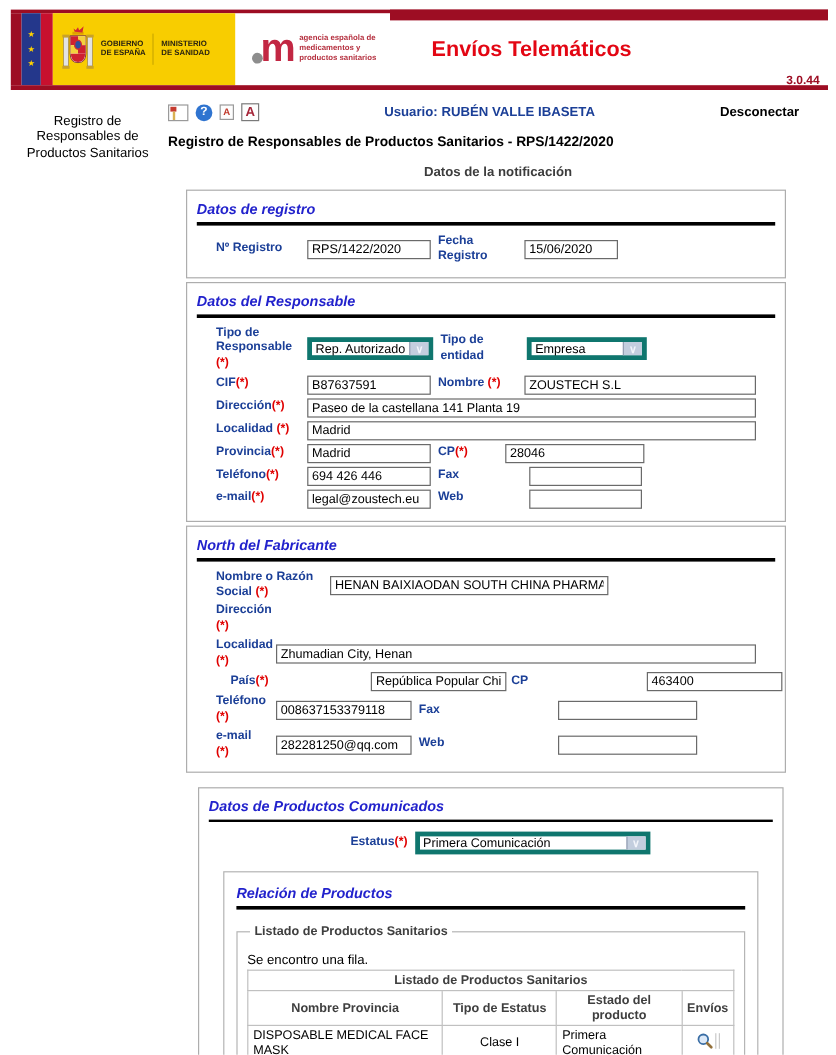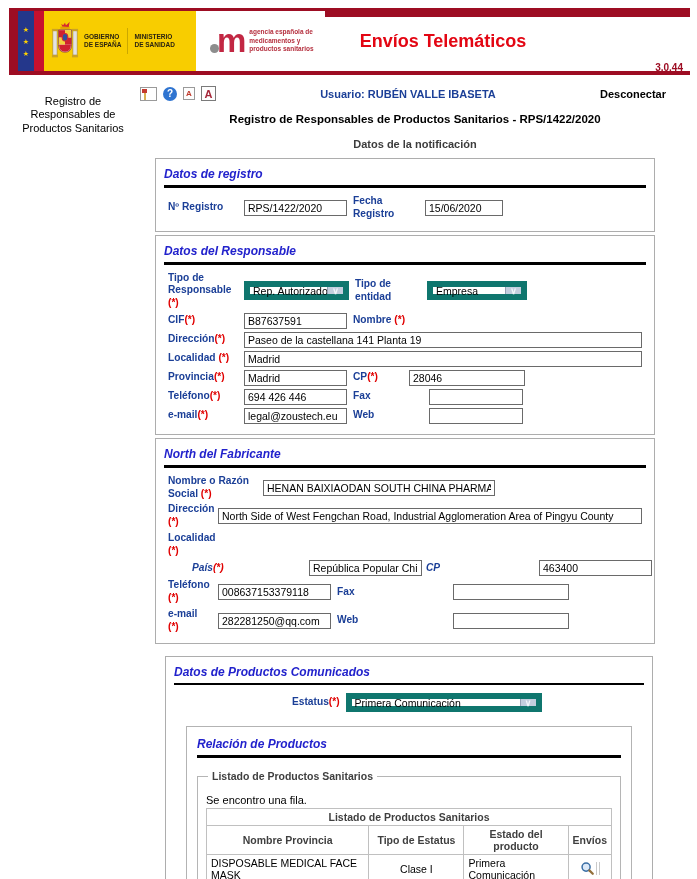--- a/index.html
+++ b/index.html
@@ -47,42 +47,42 @@
   .ph-bar { position: absolute; left: 3px; top: 5px; width: 2px; height: 7px; background: #d9b153; }
   .help-icon { width: 14px; height: 14px; border-radius: 50%; background: #2f74d0; color: #fff;
                font-weight: bold; font-size: 10px; display: flex; align-items: center;
                justify-content: center; }
   .fa-s { width: 12px; height: 13px; border: 1px solid #9a9a9a; background: #fdfdfd; color: #c0392b;
           font-size: 8px; font-weight: bold; display: flex; align-items: center; justify-content: center; }
   .fa-l { width: 15px; height: 15px; border: 1px solid #7a7a7a; background: #fdfdfd; color: #a52639;
           font-size: 11px; font-weight: bold; display: flex; align-items: center; justify-content: center; }
   .usuario { flex: 1; text-align: center; color: #1b3f97; font-weight: bold; }
   .disconnect { font-weight: bold; color: #000; margin-right: 24px; cursor: pointer; }
-  .page-title { margin: 12px 0 13px 140px; width: 550px; text-align: center;
+  .page-title { margin: 12px 0 13px 140px; width: 550px; text-align: left;
                 font-weight: bold; font-size: 11.5px; }
   .page-sub { margin: 12px 0 8px 140px; width: 550px; text-align: center;
               font-weight: bold; color: #3c3c3c; }
 
   
   .main { margin-left: 155px; width: 500px; }
   .box { border: 1px solid #adadad; padding: 6px 8px 7px; margin-bottom: 3px; background: #fff; }
   .sec-title { color: #2222cc; font-weight: bold; font-style: italic; font-size: 12px; margin: 2px 0 4px; }
   .sec-line { height: 3px; background: #000; margin-bottom: 7px; }
   .sec-line.thin { height: 2px; }
-  .row { display: flex; align-items: center; margin: 3px 4px; }
+  .row { display: flex; align-items: center; margin: 3px 16px; }
   .lbl { color: #1b3f97; font-weight: bold; font-size: 10.2px; line-height: 1.25; flex-shrink: 0; }
   .req { color: #e00000; font-weight: bold; }
   .blockreq .req { display: block; }
   .lblA { width: 76px; } .lblB { width: 78px; } .lbl-cp { width: 62px; } .lbl-fax { width: 82px; }
-  .lblC { width: 95px; } .lblD { width: 50px; } .lblE { width: 117px; font-style: italic; } .lblF { width: 122px; }
+  .lblC { width: 95px; } .lblD { width: 50px; } .lblE { width: 117px; } .lblF { width: 122px; }
   .in { border: 1px solid #6a6a6a; height: 16px; padding: 1px 3px; background: #fff;
         font: 10.5px "Liberation Sans", sans-serif; color: #000; }
   .w78{width:78px} .w94{width:94px} .w103{width:103px} .w113{width:113px} .w115{width:116px}
   .w232{width:232px} .wfull{flex:1}
-  .sel { display: flex; align-items: center; border: 6px solid #0f766e; height: 19px;
+  .sel { display: flex; align-items: center; border: 4px solid #0f766e; height: 19px;
          background: #fff; padding-left: 3px; font-size: 10.5px; cursor: default; }
   .sel .sel-val { flex: 1; overflow: hidden; white-space: nowrap; }
   .sel .arrow { width: 16px; height: 100%; background: #c3cede; border-left: 1px solid #96a0b4;
                 color: #f2f5fa; font-size: 9px; font-weight: bold; display: flex;
                 align-items: center; justify-content: center; }
   .sel105{width:105px} .sel100{width:100px} .sel196{width:196px}
   .indent28 { margin-left: 28px; }
 
   .box4 { margin: 12px 0 0 10px; width: 488px; border: 1px solid #adadad; padding: 6px 8px 10px; }
   .estatus-row { display: flex; align-items: center; margin: 8px 0 12px 118px; }
@@ -211,20 +211,21 @@
       <span class="lbl lblB" style="padding-left:6px"><span>Tipo de entidad</span><span class="req"></span></span>
       <div class="sel sel100">
         <span class="sel-val">Empresa</span>
         <span class="arrow">∨</span>
       </div>
     </div>
     <div class="row">
       <span class="lbl lblA"><span>CIF</span><span class="req">(*)</span></span>
       <input class="in w103" value="B87637591" style="">
       <span class="lbl lblB" style="padding-left:6px"><span>Nombre </span><span class="req">(*)</span></span>
+      <input class="in wfull" value="ZOUSTECH S.L" style="">
     </div>
     <div class="row">
       <span class="lbl lblA"><span>Dirección</span><span class="req">(*)</span></span>
       <input class="in wfull" value="Paseo de la castellana 141 Planta 19" style="">
     </div>
     <div class="row">
       <span class="lbl lblA"><span>Localidad </span><span class="req">(*)</span></span>
       <input class="in wfull" value="Madrid" style="">
     </div>
     <div class="row">
@@ -249,24 +250,24 @@
 
   <div class="box">
     <div class="sec-title">North del Fabricante</div>
     <div class="sec-line"></div>
     <div class="row">
       <span class="lbl lblC"><span>Nombre o Razón Social </span><span class="req">(*)</span></span>
       <input class="in w232" value="HENAN BAIXIAODAN SOUTH CHINA PHARMACEUTICAL" style="">
     </div>
     <div class="row blockreq">
       <span class="lbl lblD"><span>Dirección</span><span class="req">(*)</span></span>
-      <input class="in wfull" value="North Side of West Fengchan Road, Industrial Agglomeration Area of Pingyu County" style="">
     </div>
     <div class="row blockreq">
       <span class="lbl lblD"><span>Localidad</span><span class="req">(*)</span></span>
+      <input class="in wfull" value="Zhumadian City, Henan" style="">
     </div>
     <div class="row indent28">
       <span class="lbl lblE"><span>País</span><span class="req">(*)</span></span>
       <input class="in w113" value="República Popular China" style="">
       <span class="lbl lblE" style="padding-left:4px"><span>CP</span></span>
       <input class="in w113" value="463400" style="">
     </div>
     <div class="row blockreq">
       <span class="lbl lblD"><span>Teléfono</span><span class="req">(*)</span></span>
       <input class="in w113" value="008637153379118" style="">

